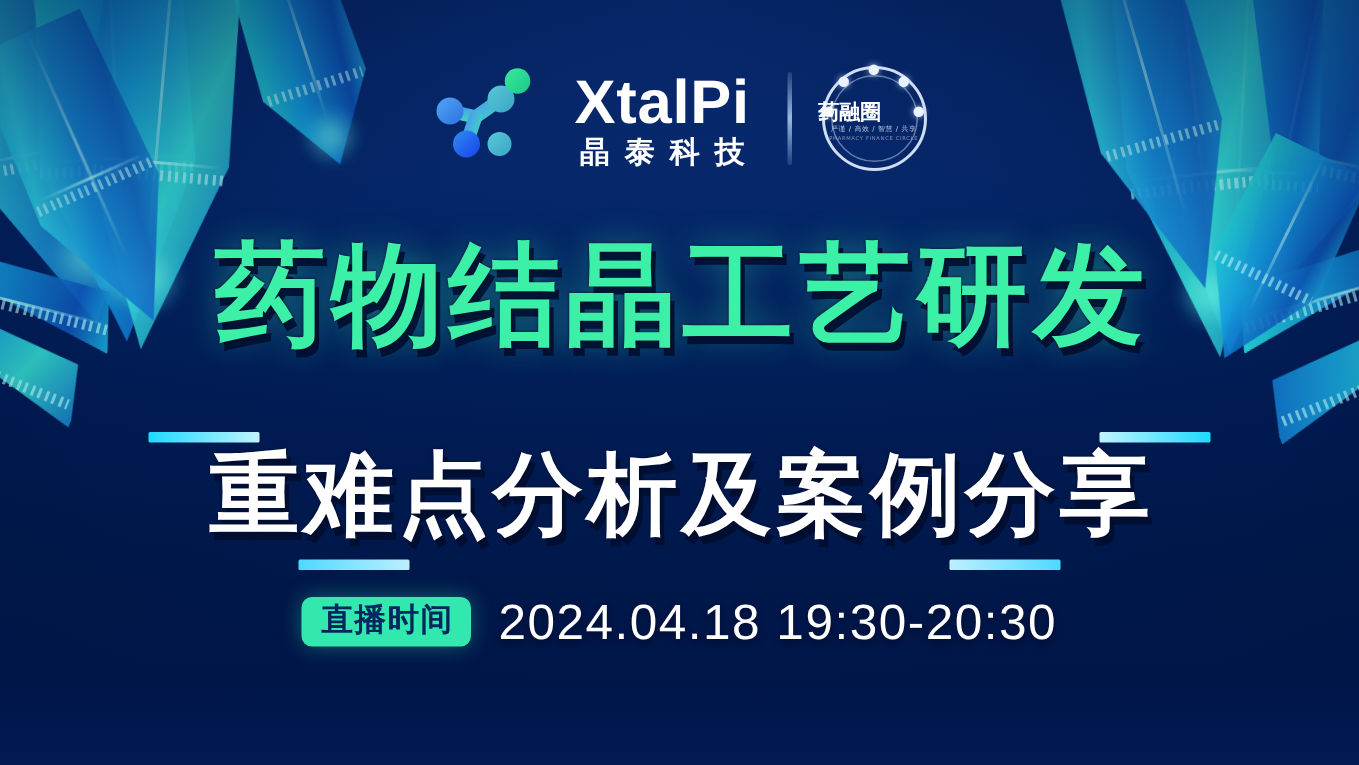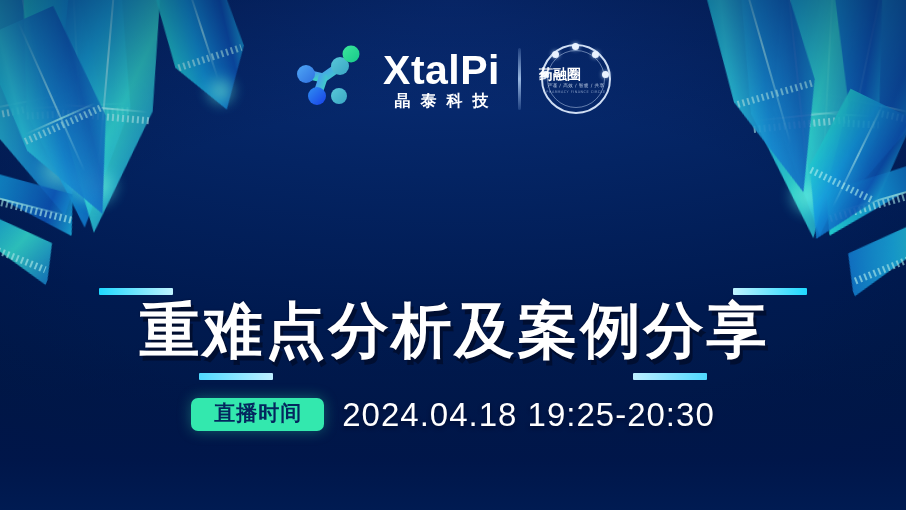--- a/index.html
+++ b/index.html
@@ -97,21 +97,21 @@
   .mol{position:relative;width:72px;height:70px;flex:none;}
   .mol svg{display:block;}
 
   .brand{display:flex;flex-direction:column;align-items:center;gap:2px;}
   .brand-en{
     color:#ffffff;font-size:41px;line-height:1;
     font-weight:700;letter-spacing:.5px;
     font-family:"Liberation Sans","DejaVu Sans",sans-serif;
   }
   .brand-cn{
-    color:#ffffff;font-size:16px;line-height:1;
+    color:#ffffff;font-size:20px;line-height:1;
     letter-spacing:10px;text-indent:10px;font-weight:700;
     font-family:"DejaVu Sans","Liberation Sans",sans-serif;
   }
   .divider{
     width:3px;height:62px;border-radius:2px;
     background:linear-gradient(180deg,rgba(160,200,255,.15),rgba(190,220,255,.8),rgba(160,200,255,.15));
     flex:none;
   }
   .circ-badge{
     position:relative;width:74px;height:74px;flex:none;
@@ -200,21 +200,21 @@
   .time-row{
     position:absolute;left:0;right:0;top:398px;
     display:flex;align-items:center;justify-content:center;gap:18px;
     z-index:6;
   }
   .live-badge{
     background:#33e8ae;
     color:#04265e;
     font-size:21px;font-weight:700;
     letter-spacing:1px;text-indent:1px;
-    padding:5px 22px 7px;
+    padding:5px 12px 7px;
     border-radius:7px;
     line-height:1;
     font-family:"DejaVu Sans","Liberation Sans",sans-serif;
     box-shadow:0 0 14px rgba(51,232,174,.35);
   }
   .time-text{
     color:#ffffff;
     font-size:33px;font-weight:400;line-height:1;
     letter-spacing:1px;
     font-family:"Liberation Sans","DejaVu Sans",sans-serif;
@@ -381,29 +381,32 @@
       <div class="cb-node" style="left:13px;top:9px;"></div>
       <div class="cb-node" style="left:53px;top:9px;"></div>
       <div class="cb-node" style="left:3px;top:29px;"></div>
       <div class="cb-node" style="left:63px;top:29px;"></div>
       <div class="cb-cn">药融圈</div>
       <div class="cb-sub">严谨 / 高效 / 智慧 / 共享</div>
       <div class="cb-sub2">PHARMACY FINANCE CIRCLE</div>
     </div>
   </div>
 
+  <div class="headline">
+    <div class="title-main">药物结晶工艺研发</div>
+  </div>
 
   <div class="sub-wrap">
     <div class="sub-inner">
       <div class="bar tl"></div>
       <div class="bar tr"></div>
       <div class="title-sub">重难点分析及案例分享</div>
       <div class="bar bl"></div>
       <div class="bar br"></div>
     </div>
   </div>
 
   <div class="time-row">
     <div class="live-badge">直播时间</div>
-    <div class="time-text">2024.04.18  19:25-20:30</div>
+    <div class="time-text">2024.04.18  19:30-20:30</div>
   </div>
 
 </div>
 
 </body></html>

